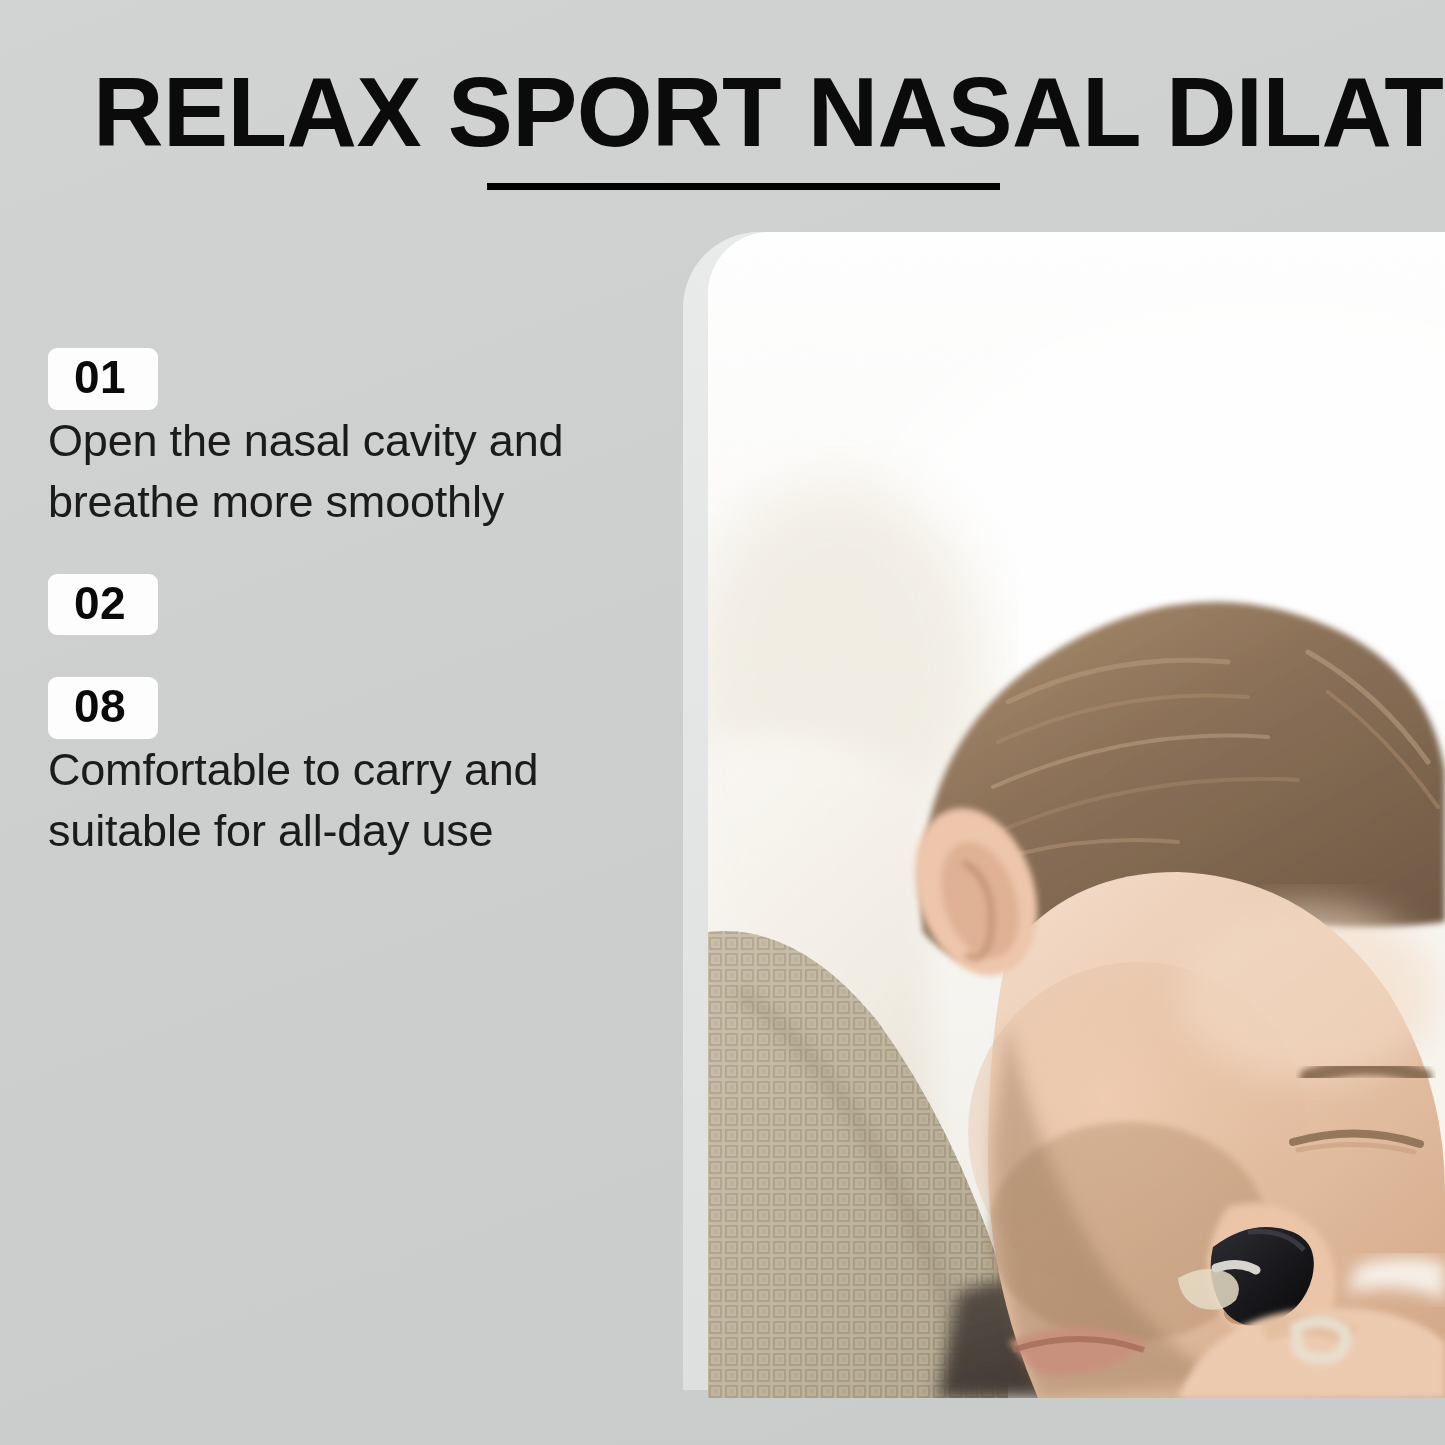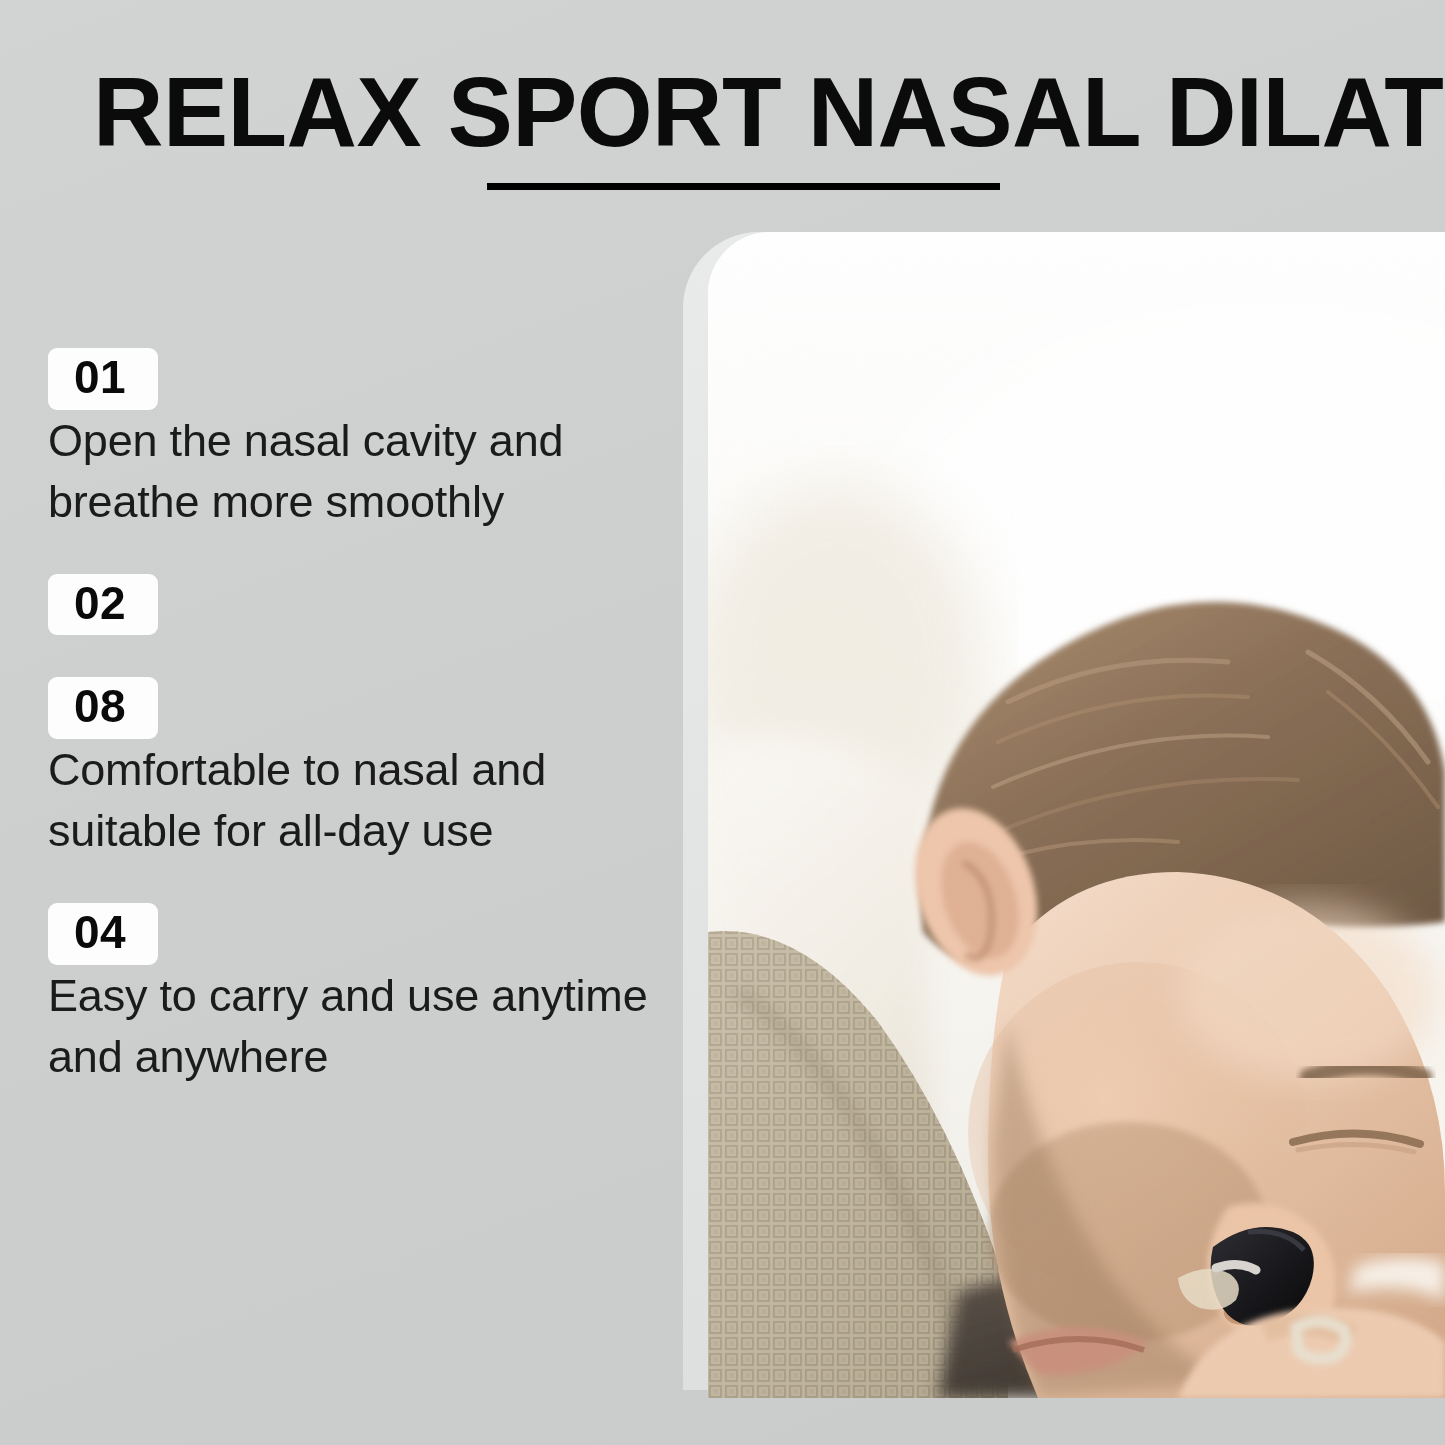--- a/index.html
+++ b/index.html
@@ -102,27 +102,23 @@
       <div class="badge">01</div>
       <div class="feature-text">Open the nasal cavity and breathe more smoothly</div>
     </div>
 
     <div class="feature">
       <div class="badge">02</div>
     </div>
 
     <div class="feature">
       <div class="badge">08</div>
-      <div class="feature-text">Comfortable to nasal and suitable for all-day use</div>
+      <div class="feature-text">Comfortable to carry and suitable for all-day use</div>
     </div>
 
-    <div class="feature">
-      <div class="badge">04</div>
-      <div class="feature-text">Easy to carry and use anytime and anywhere</div>
-    </div>
 
   </div>
 
   <div class="photo-halo"></div>
   <div class="photo-panel">
     <svg class="photo-svg" viewBox="0 0 737 1166" preserveAspectRatio="xMidYMid slice">
       <defs>
         <linearGradient id="bgTop" x1="0" y1="0" x2="0" y2="1">
           <stop offset="0%" stop-color="#ffffff"></stop>
           <stop offset="45%" stop-color="#fbfaf7"></stop>

